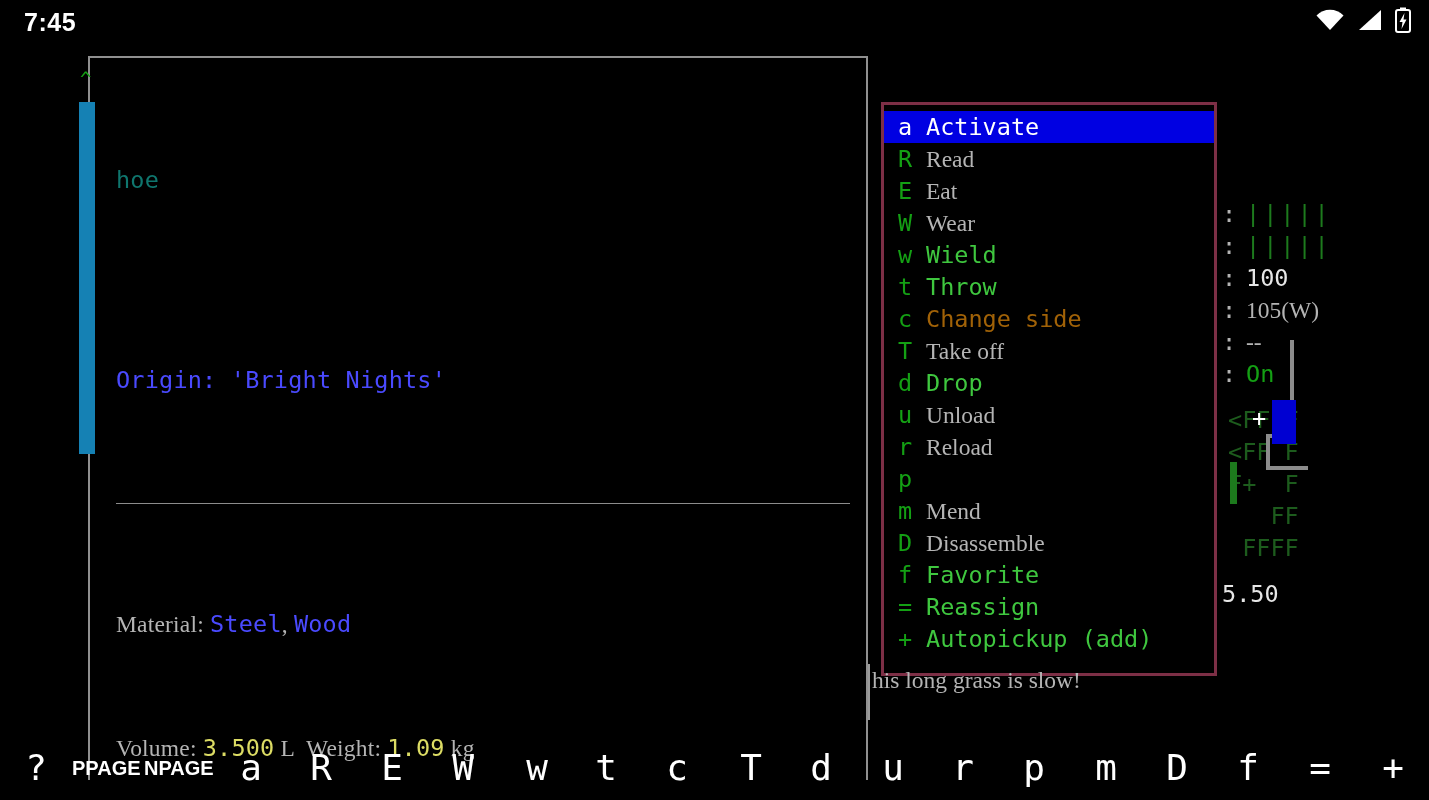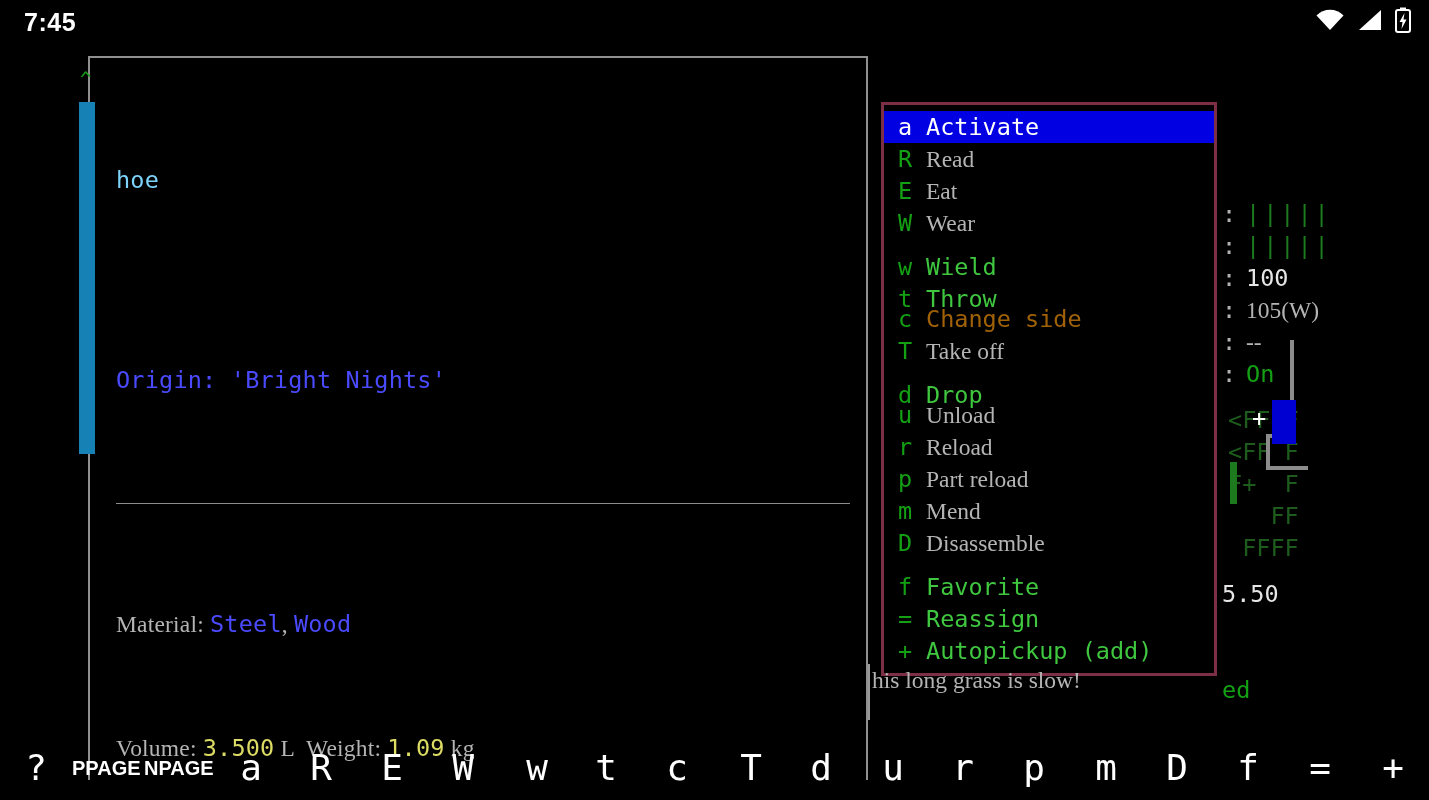--- a/index.html
+++ b/index.html
@@ -59,25 +59,25 @@
     font-size: 23.5px; line-height: 31px; letter-spacing: .2px;
     color: #b4b4b4; white-space: pre-wrap;
   }
   .ln { display: block; min-height: 31px; }
   .sp { height: 14px; display:block; }
   .rule { height: 1px; background: #8c8c8c; margin: 14px 0 12px 0; }
 
   
   .c-white  { color: #e6e6e6; }
   .c-grey   { color: #b4b4b4; font-family: Liberation Serif, serif; }
-  .c-ltgrey { color: #7dd3fc; }
+  .c-ltgrey { color: #0f766e; }
   .c-blue   { color: #4a4aff; }
   .c-yellow { color: #dcdc64; }
   .c-green  { color: #14a014; }
-  .c-ltgreen{ color: #3fc73f; margin-top: 12px; }
+  .c-ltgreen{ color: #3fc73f; }
   .c-salmon { color: #a16207; }
   .c-dim2   { color: #3d3d3d; }
 
   
   #action-menu {
     position: absolute; left: 881px; top: 58px; width: 336px; height: 574px;
     border: 3px solid #7d2f46; background: #000;
     padding: 6px 0 0 0;
   }
   .menu-item {
@@ -243,21 +243,21 @@
         <div class="menu-item"><span class="hk c-green">R</span><span class="lbl c-grey">Read</span></div>
         <div class="menu-item"><span class="hk c-green">E</span><span class="lbl c-grey">Eat</span></div>
         <div class="menu-item"><span class="hk c-green">W</span><span class="lbl c-grey">Wear</span></div>
         <div class="menu-item"><span class="hk c-green">w</span><span class="lbl c-ltgreen">Wield</span></div>
         <div class="menu-item"><span class="hk c-green">t</span><span class="lbl c-ltgreen">Throw</span></div>
         <div class="menu-item"><span class="hk c-green">c</span><span class="lbl c-salmon">Change side</span></div>
         <div class="menu-item"><span class="hk c-green">T</span><span class="lbl c-grey">Take off</span></div>
         <div class="menu-item"><span class="hk c-green">d</span><span class="lbl c-ltgreen">Drop</span></div>
         <div class="menu-item"><span class="hk c-green">u</span><span class="lbl c-grey">Unload</span></div>
         <div class="menu-item"><span class="hk c-green">r</span><span class="lbl c-grey">Reload</span></div>
-        <div class="menu-item"><span class="hk c-green">p</span><span class="lbl c-grey">Part reload</span></div>
+        <div class="menu-item"><span class="hk c-green">p</span></div>
         <div class="menu-item"><span class="hk c-green">m</span><span class="lbl c-grey">Mend</span></div>
         <div class="menu-item"><span class="hk c-green">D</span><span class="lbl c-grey">Disassemble</span></div>
         <div class="menu-item"><span class="hk c-green">f</span><span class="lbl c-ltgreen">Favorite</span></div>
         <div class="menu-item"><span class="hk c-green">=</span><span class="lbl c-ltgreen">Reassign</span></div>
         <div class="menu-item"><span class="hk c-green">+</span><span class="lbl c-ltgreen">Autopickup (add)</span></div>
       </div>
 
     <div id="sidebar">
       
     <div class="stat-row"><span class="colon">:</span><span class="bar-green">|||||</span></div><div class="stat-row"><span class="colon">:</span><span class="bar-green">|||||</span></div><div class="stat-row"><span class="colon">:</span><span class="c-white">100</span></div><div class="stat-row"><span class="colon">:</span><span class="c-grey">105(W)</span></div><div class="stat-row"><span class="colon">:</span><span class="c-grey">--</span></div><div class="stat-row"><span class="colon">:</span><span class="c-green">On</span></div></div>
@@ -268,21 +268,20 @@
       <div id="map-wall-h"></div>
       <div id="map-wall-v2"></div>
       <div id="map-wall-h2"></div>
       <div id="map-cursor-cell"></div>
       <div id="map-plus">+</div>
       <div id="map-bar-green"></div>
     </div>
 
     <div id="peek">
       <span class="ln c-white">5.50</span>
-      <span class="ln c-green">ed</span>
     </div>
 
     <div id="msglog-rule"></div>
     <div id="msglog"><span class="ln c-grey">his long grass is slow!</span>
       
       
     </div>
 
   </div>
 

